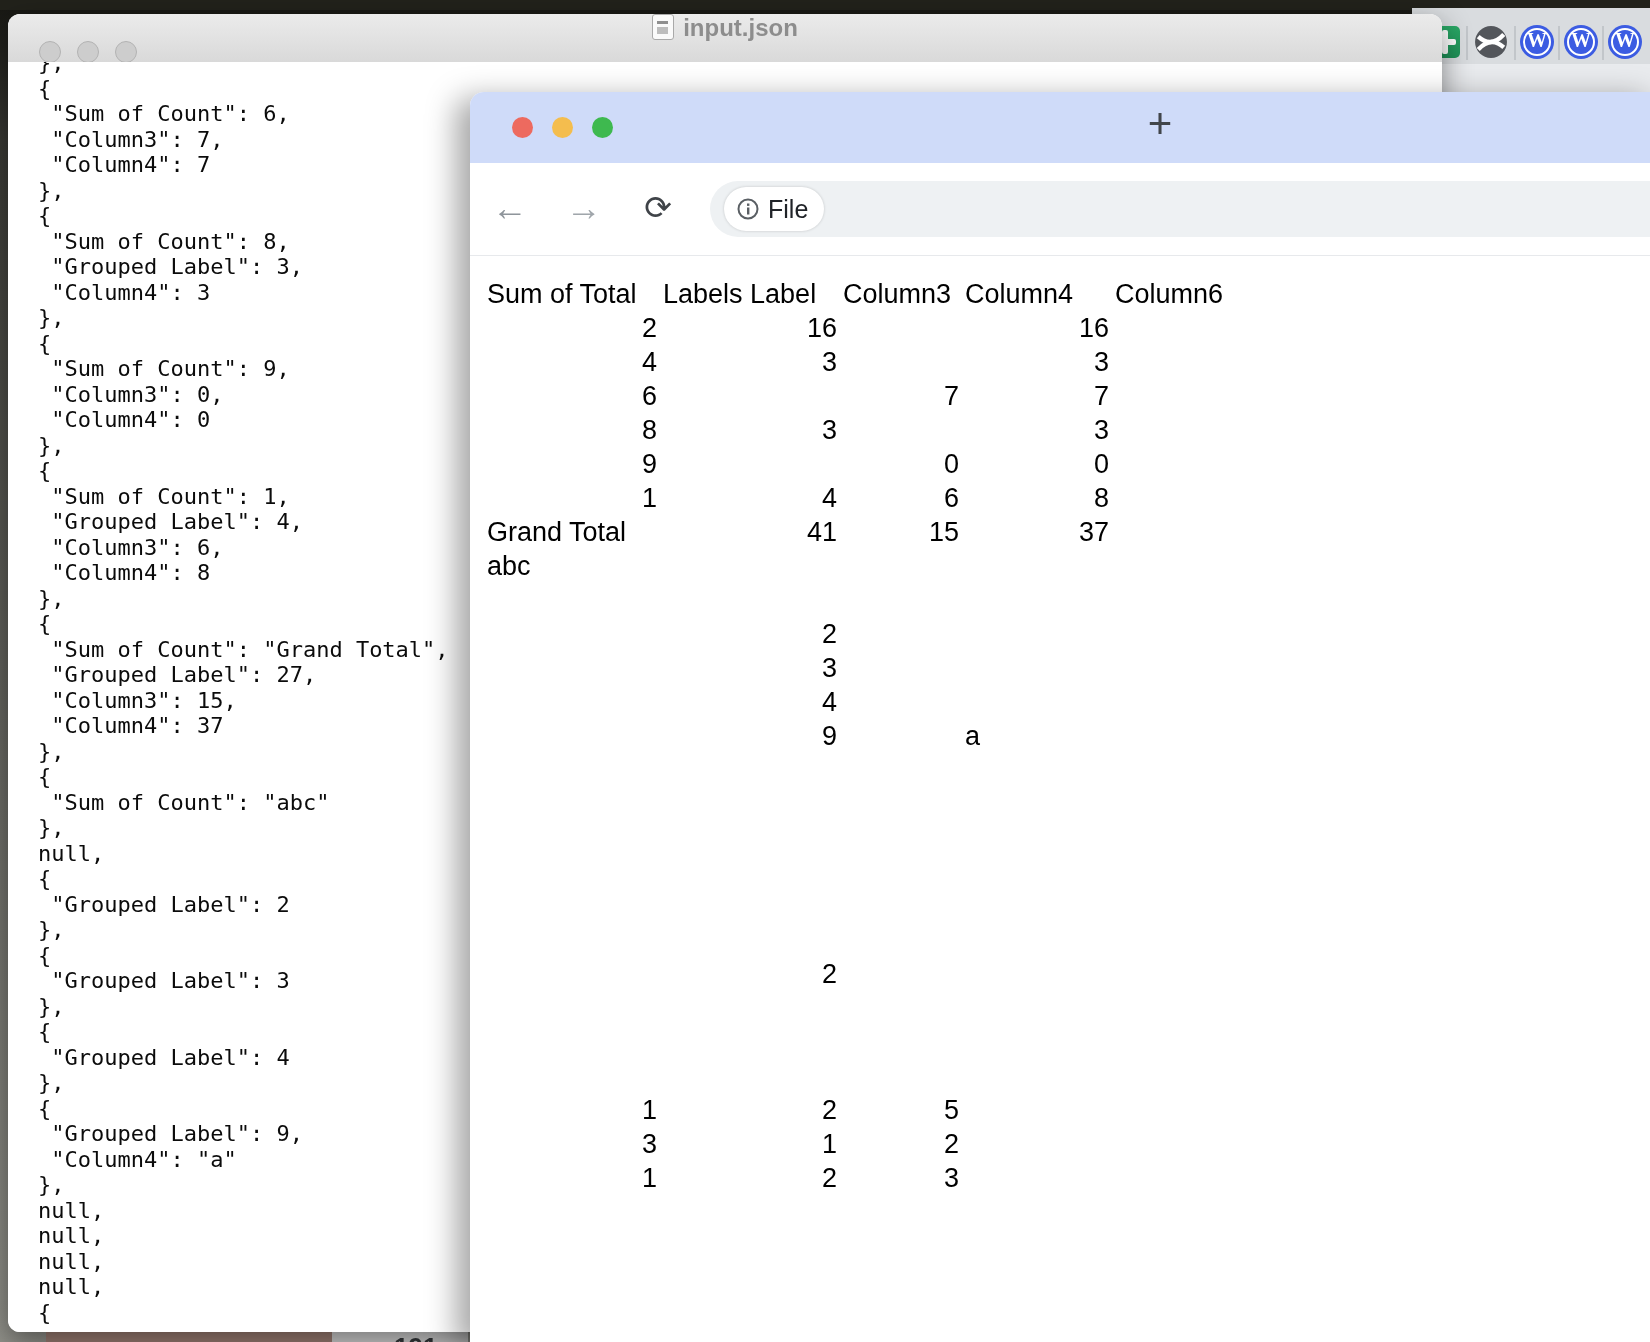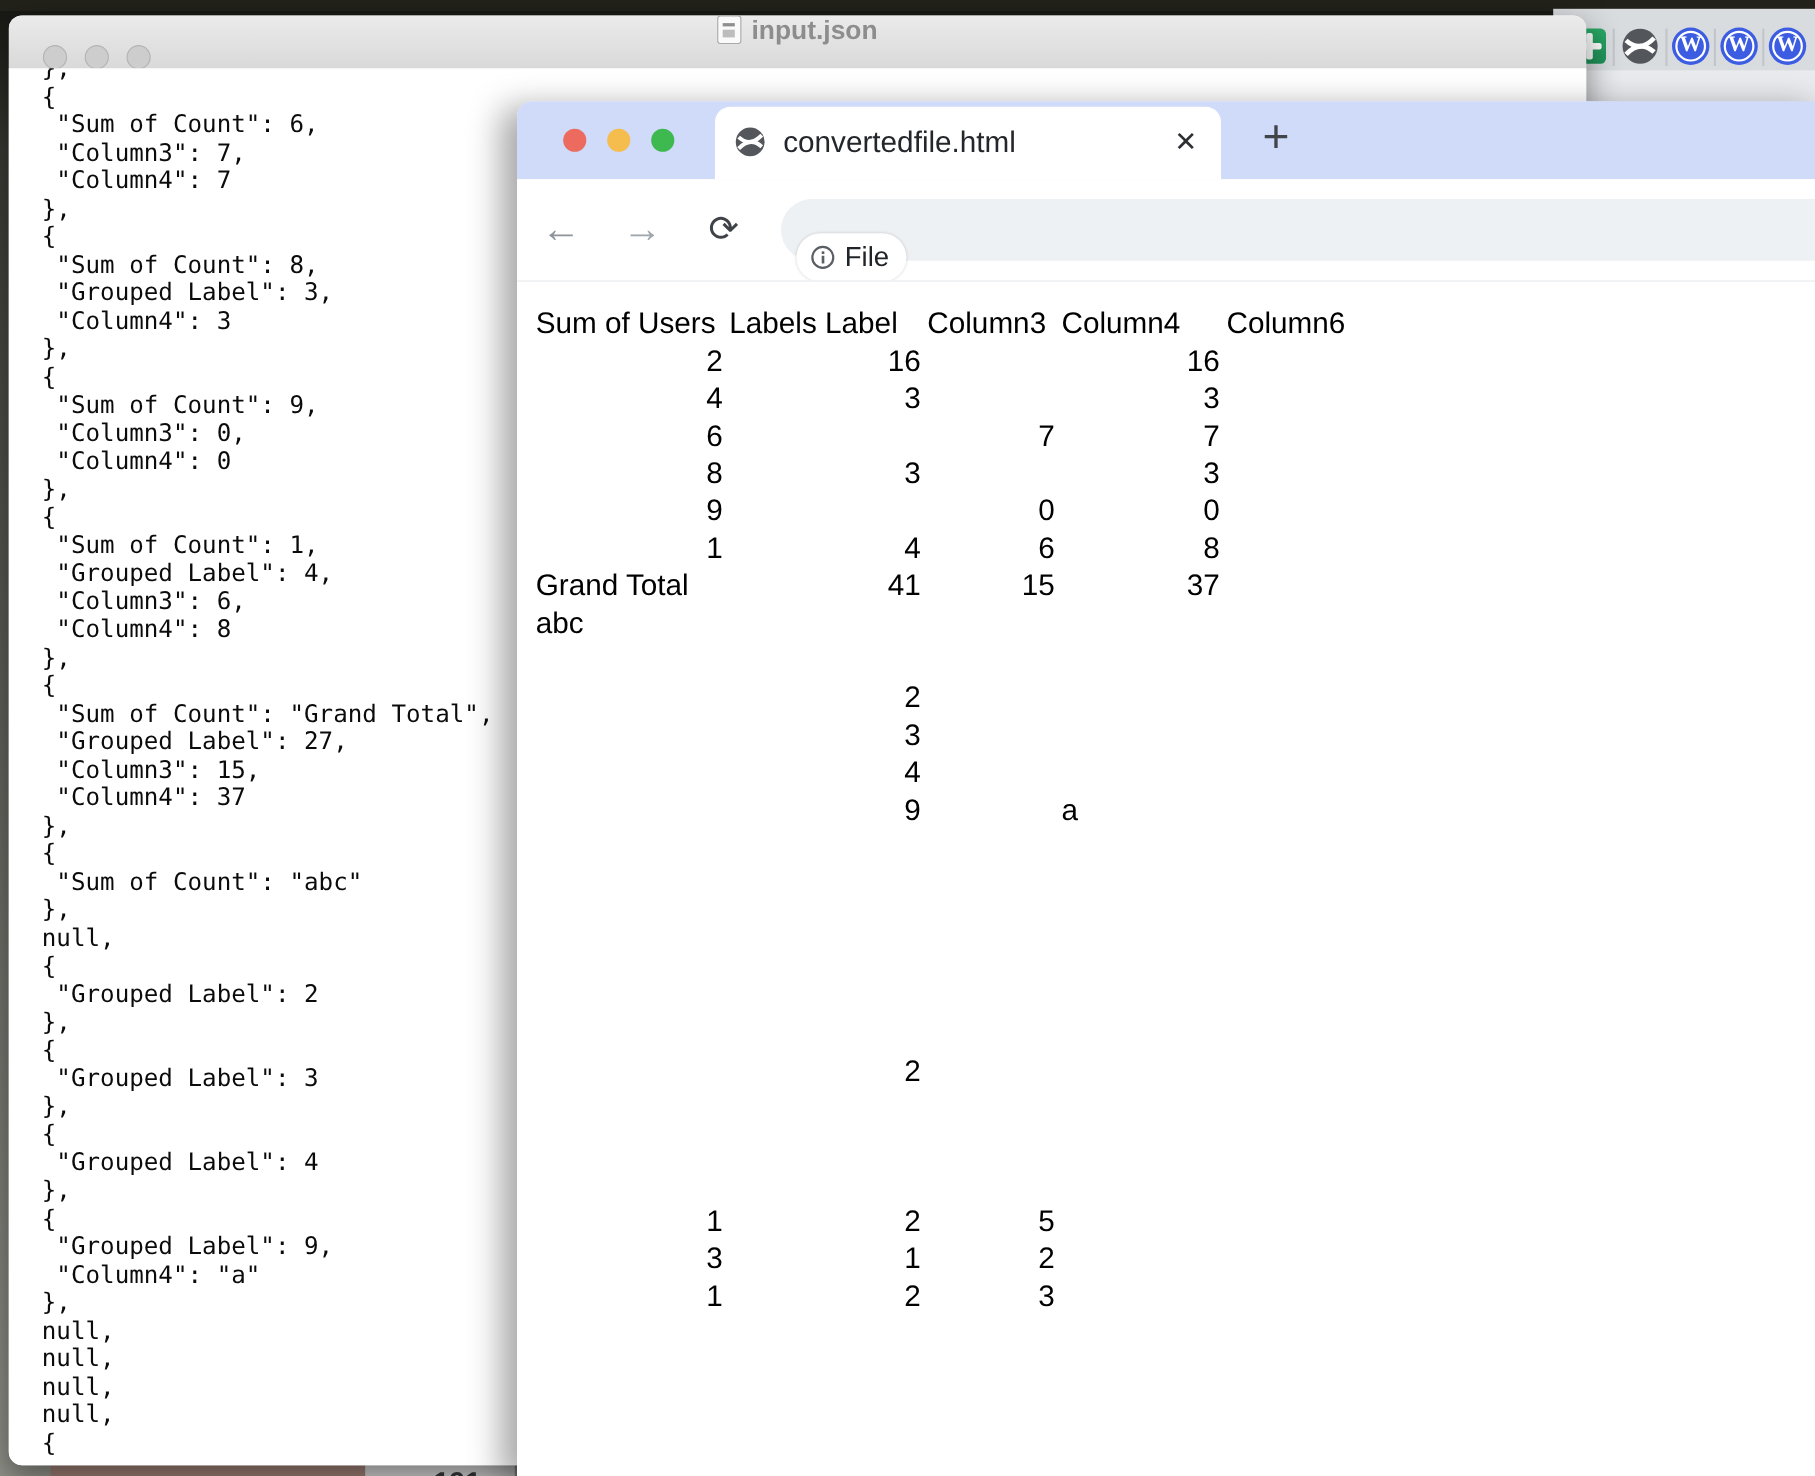--- a/index.html
+++ b/index.html
@@ -63,21 +63,21 @@
      font-size:25px;color:#2c2f33;text-align:center;line-height:32px;}
   #chrome .newtab{position:absolute;left:668px;top:11px;width:44px;height:44px;
      font-size:42px;font-weight:normal;color:#41454a;text-align:center;line-height:42px;}
   #chrome .toolbar{position:absolute;left:0;right:0;top:71px;height:92px;background:#fff;}
   .nav-btn{position:absolute;top:22px;width:48px;height:48px;text-align:center;line-height:46px;}
   .arrow{font-size:36px;color:#8f959b;}
   .reload{font-size:33px;color:#3f4348;}
   .omnibox{position:absolute;left:240px;right:-20px;top:18px;height:56px;border-radius:28px;
      background:#eef1f3;display:flex;align-items:center;}
   .file-chip{position:absolute;left:14px;top:6px;height:44px;border-radius:22px;background:#fff;
-     box-shadow:0 0 3px rgba(0,0,0,.18);display:flex;align-items:center;gap:8px;padding:0 16px 0 12px;margin-top:25px;}
+     box-shadow:0 0 3px rgba(0,0,0,.18);display:flex;align-items:center;gap:8px;padding:0 16px 0 12px;}
   .file-chip .chip-label{font-size:25px;color:#202328;}
   .url-text{margin-left:134px;font-size:28px;color:#1f2226;white-space:nowrap;}
   #chrome .page{position:absolute;left:0;right:0;top:163px;bottom:0;background:#fff;
      border-top:1px solid #e7e9ec;overflow:hidden;}
 
   
   #pivot{position:absolute;left:14px;top:21px;border-collapse:collapse;table-layout:fixed;}
   #pivot td{height:34px;padding:0 3px;font-size:27px;color:#000;line-height:34px;
      overflow:visible;white-space:nowrap;}
   #pivot td.num{text-align:right;}
@@ -134,31 +134,20 @@
   <div class="content">
     <div class="code"><div>},</div><div>{</div><div> "Sum of Count": 6,</div><div> "Column3": 7,</div><div> "Column4": 7</div><div>},</div><div>{</div><div> "Sum of Count": 8,</div><div> "Grouped Label": 3,</div><div> "Column4": 3</div><div>},</div><div>{</div><div> "Sum of Count": 9,</div><div> "Column3": 0,</div><div> "Column4": 0</div><div>},</div><div>{</div><div> "Sum of Count": 1,</div><div> "Grouped Label": 4,</div><div> "Column3": 6,</div><div> "Column4": 8</div><div>},</div><div>{</div><div> "Sum of Count": "Grand Total",</div><div> "Grouped Label": 27,</div><div> "Column3": 15,</div><div> "Column4": 37</div><div>},</div><div>{</div><div> "Sum of Count": "abc"</div><div>},</div><div>null,</div><div>{</div><div> "Grouped Label": 2</div><div>},</div><div>{</div><div> "Grouped Label": 3</div><div>},</div><div>{</div><div> "Grouped Label": 4</div><div>},</div><div>{</div><div> "Grouped Label": 9,</div><div> "Column4": "a"</div><div>},</div><div>null,</div><div>null,</div><div>null,</div><div>null,</div><div>{</div></div>
   </div>
 </div>
 
 <div id="chrome" class="abs">
   <div class="tabstrip">
     <div class="cl-dot" style="left:42px;background:#ed6a5f;"></div>
     <div class="cl-dot" style="left:82px;background:#f4bd4e;"></div>
     <div class="cl-dot" style="left:122px;background:#3eb94f;"></div>
-    <div class="tab">
-      <div class="favicon">
-        <svg viewBox="0 0 32 32" width="28" height="28">
-          <circle cx="16" cy="16" r="15" fill="#53565b"></circle>
-          <path d="M4 11 Q16 22 28 9" stroke="#fff" stroke-width="4" fill="none"></path>
-          <path d="M4 23 Q16 10 28 21" stroke="#fff" stroke-width="4" fill="none"></path>
-        </svg>
-      </div>
-      <div class="tab-title">convertedfile.html</div>
-      <div class="close">✕</div>
-    </div>
     <div class="newtab">+</div>
   </div>
 
   <div class="toolbar">
     <div class="nav-btn arrow" style="left:16px;">←</div>
     <div class="nav-btn arrow" style="left:90px;color:#a0a6ab;">→</div>
     <div class="nav-btn reload" style="left:164px;">⟳</div>
     <div class="omnibox">
       <div class="file-chip">
         <svg viewBox="0 0 24 24" width="24" height="24">
@@ -175,21 +164,21 @@
     <table id="pivot">
       <colgroup>
         <col style="width:176px">
           <col style="width:180px">
           <col style="width:122px">
         <col style="width:150px">
           <col style="width:123px">
       </colgroup>
       <tbody>
           <tr>
-            <td class="txt">Sum of Users</td>
+            <td class="txt">Sum of Total</td>
             <td class="txt">Labels Label</td>
             <td class="txt">Column3</td>
             <td class="txt">Column4</td>
             <td class="txt">Column6</td>
           </tr>
           <tr>
             <td class="num">2</td>
             <td class="num">16</td>
             <td class="txt">&nbsp;</td>
             <td class="num">16</td>

